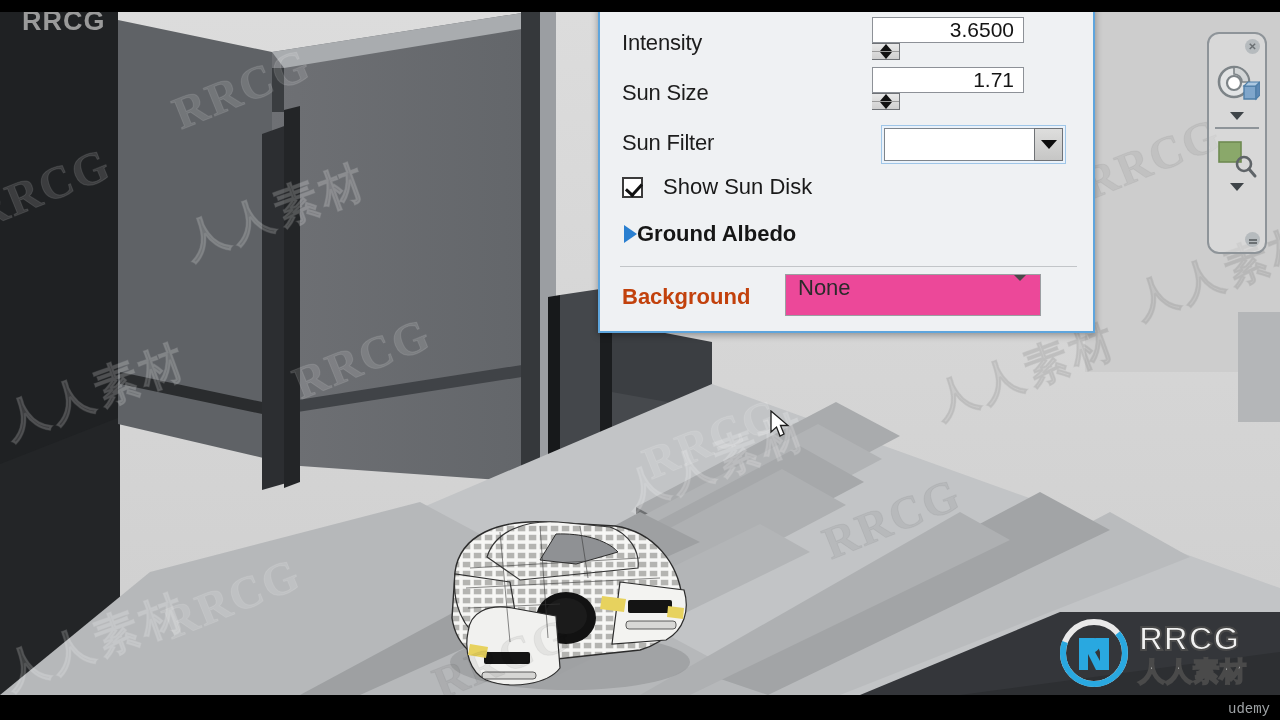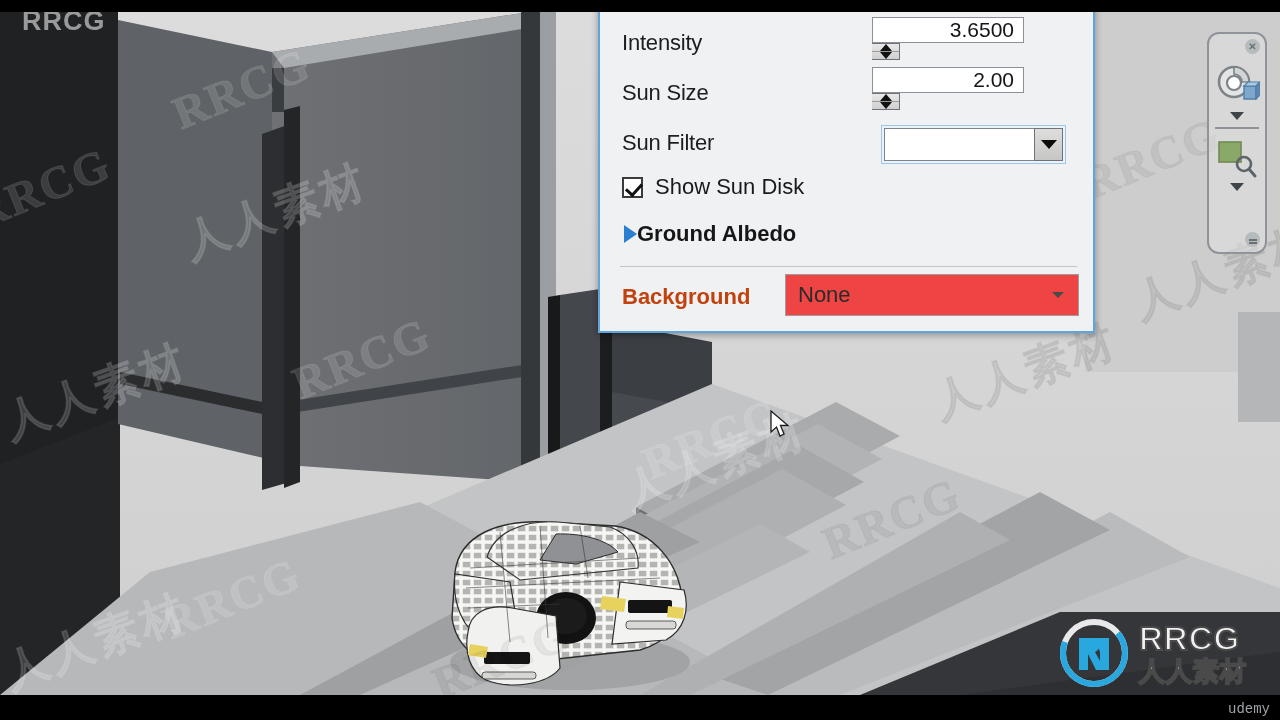--- a/index.html
+++ b/index.html
@@ -146,21 +146,21 @@
     display: flex; align-items: center; justify-content: center;
   }
   .chev-down {
     width: 0; height: 0;
     border-left: 8px solid transparent;
     border-right: 8px solid transparent;
     border-top: 9px solid #0c0c0c;
   }
 
   
-  .cb-row { position: absolute; left: 22px; display: flex; align-items: center; gap: 12px; }
+  .cb-row { position: absolute; left: 22px; display: flex; align-items: center; gap: 20px; }
   .checkbox {
     width: 21px; height: 21px;
     background: #fff;
     border: 2px solid #3b3b3b;
     position: relative;
   }
   .checkbox::after {
     content: "";
     position: absolute;
     left: 5px; top: 1px;
@@ -189,24 +189,24 @@
   }
 
   
   .bg-label {
     position: absolute; left: 22px;
     font-size: 22px; font-weight: bold; color: #c2410c;
   }
   .bg-combo {
     position: absolute;
     left: 185px;
-    width: 294px; height: 42px;
-    background: #ef4444;
+    width: 256px; height: 42px;
+    background: #ec4899;
     border: 1px solid #9b9ea1;
-    display: flex; align-items: center;
+    display: flex; 
   }
   .bg-combo .val {
     flex: 1;
     padding-left: 12px;
     font-size: 22px;
     color: #2b2b2b;
   }
   .bg-combo .mini-chev {
     margin-right: 14px;
     width: 0; height: 0;
@@ -469,21 +469,21 @@
             <div class="spin-btn down">
               <span class="tri-down"></span>
             </div>
           </div>
         </div>
       </div>
 
       <div class="row" style="top:68px;padding-left:17px;">
         <div class="row-label">Sun Size</div>
         <div class="field-wrap">
-          <div class="num-field">2.00</div>
+          <div class="num-field">1.71</div>
           <div class="spin">
             <div class="spin-btn up">
               <span class="tri-up"></span>
             </div>
             <div class="spin-btn down">
               <span class="tri-down"></span>
             </div>
           </div>
         </div>
       </div>

